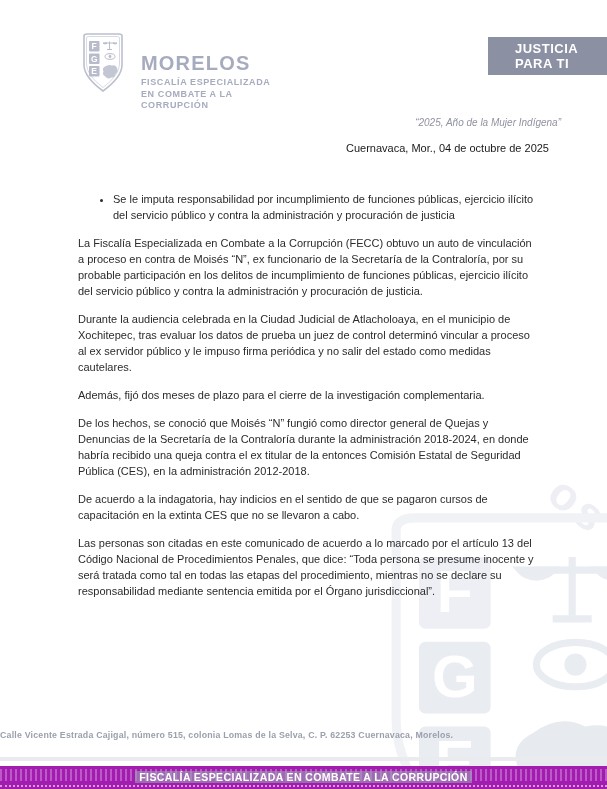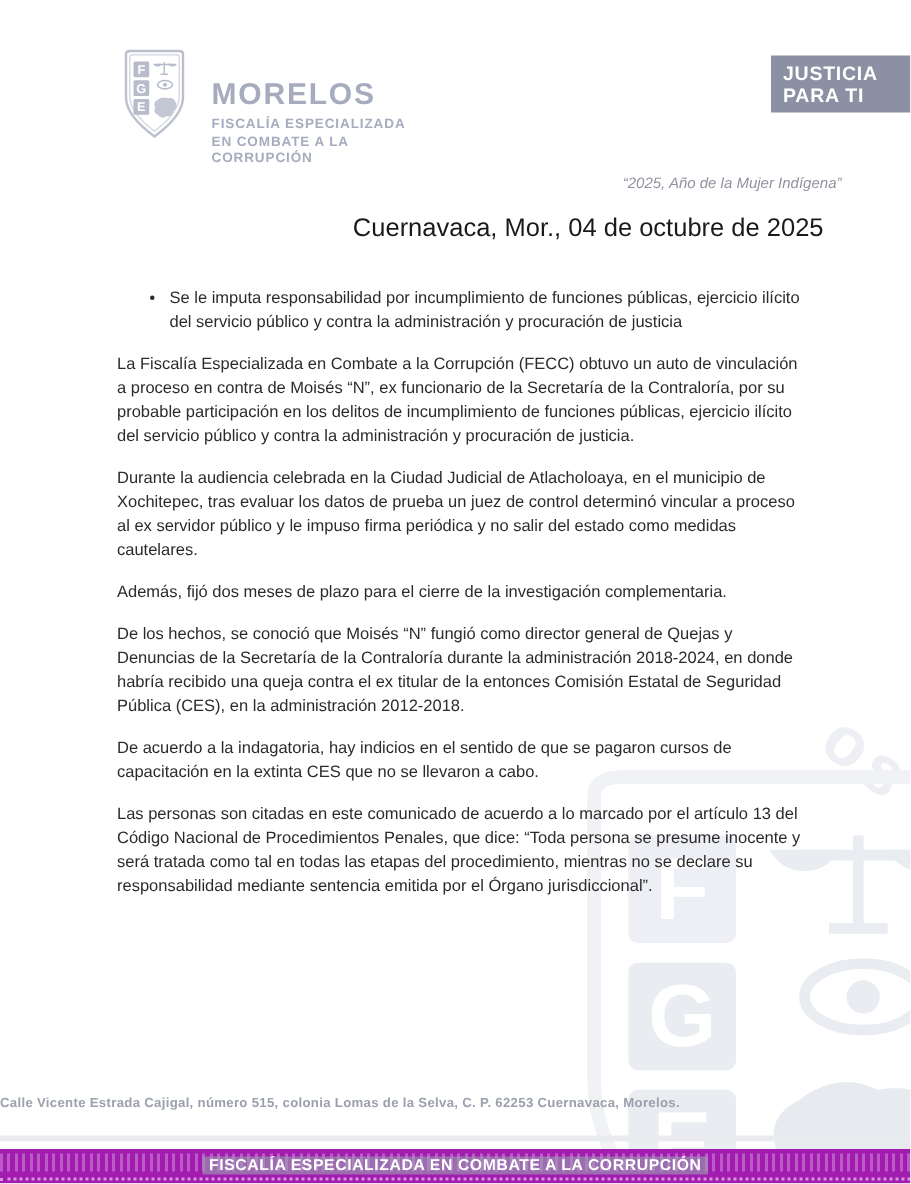--- a/index.html
+++ b/index.html
@@ -6,27 +6,27 @@
   .page{
     position:relative;width:607px;height:789px;background:#ffffff;
     font-family:"Liberation Sans", sans-serif;overflow:hidden;
   }
   
   .logo-wrap{position:absolute;left:80px;top:31px;display:flex;align-items:flex-start;}
   .brand{margin-left:15px;margin-top:22px;color:#a6abbe;}
   .brand-name{font-size:20px;font-weight:bold;letter-spacing:1.2px;line-height:20px;}
   .brand-sub{font-size:9px;font-weight:bold;letter-spacing:.6px;line-height:11.5px;margin-top:4px;}
   .badge{
-    position:absolute;right:0;top:37px;width:93px;height:38px;background:#8b90a3;
+    position:absolute;right:0;top:37px;width:119px;height:38px;background:#8b90a3;
     color:#ffffff;font-weight:bold;font-size:13px;line-height:15.5px;letter-spacing:.5px;
-    display:flex;flex-direction:column;justify-content:center;padding-left:8px;box-sizing:border-box;
+    display:flex;flex-direction:column;justify-content:center;padding-left:27px;box-sizing:border-box;
   }
   
   .motto{position:absolute;right:46px;top:117px;font-size:10px;font-style:italic;color:#8f939e;}
-  .dateline{position:absolute;right:58px;top:142px;font-size:17px;color:#1a1a1a;}
+  .dateline{position:absolute;right:58px;top:142px;font-size:11px;color:#1a1a1a;}
   
   .content{position:absolute;left:78px;top:178px;width:462px;color:#2b2b2b;font-size:11px;line-height:16px;}
   .title{margin:0 -9px;font-size:11.5px;font-weight:bold;text-align:center;line-height:16px;color:#111111;}
   .bullets{margin:13px 0 0;padding-left:35px;}
   .bullets li{margin:0;}
   .content p{margin:12px 0 0;}
   
   .watermark{position:absolute;left:370px;top:478px;width:320px;height:420px;pointer-events:none;}
   .wm-frag{position:absolute;left:178px;top:0;font-size:46px;font-weight:bold;color:#edeff4;transform:rotate(38deg);letter-spacing:4px;}
   .wm-svg{position:absolute;left:0;top:20px;}

